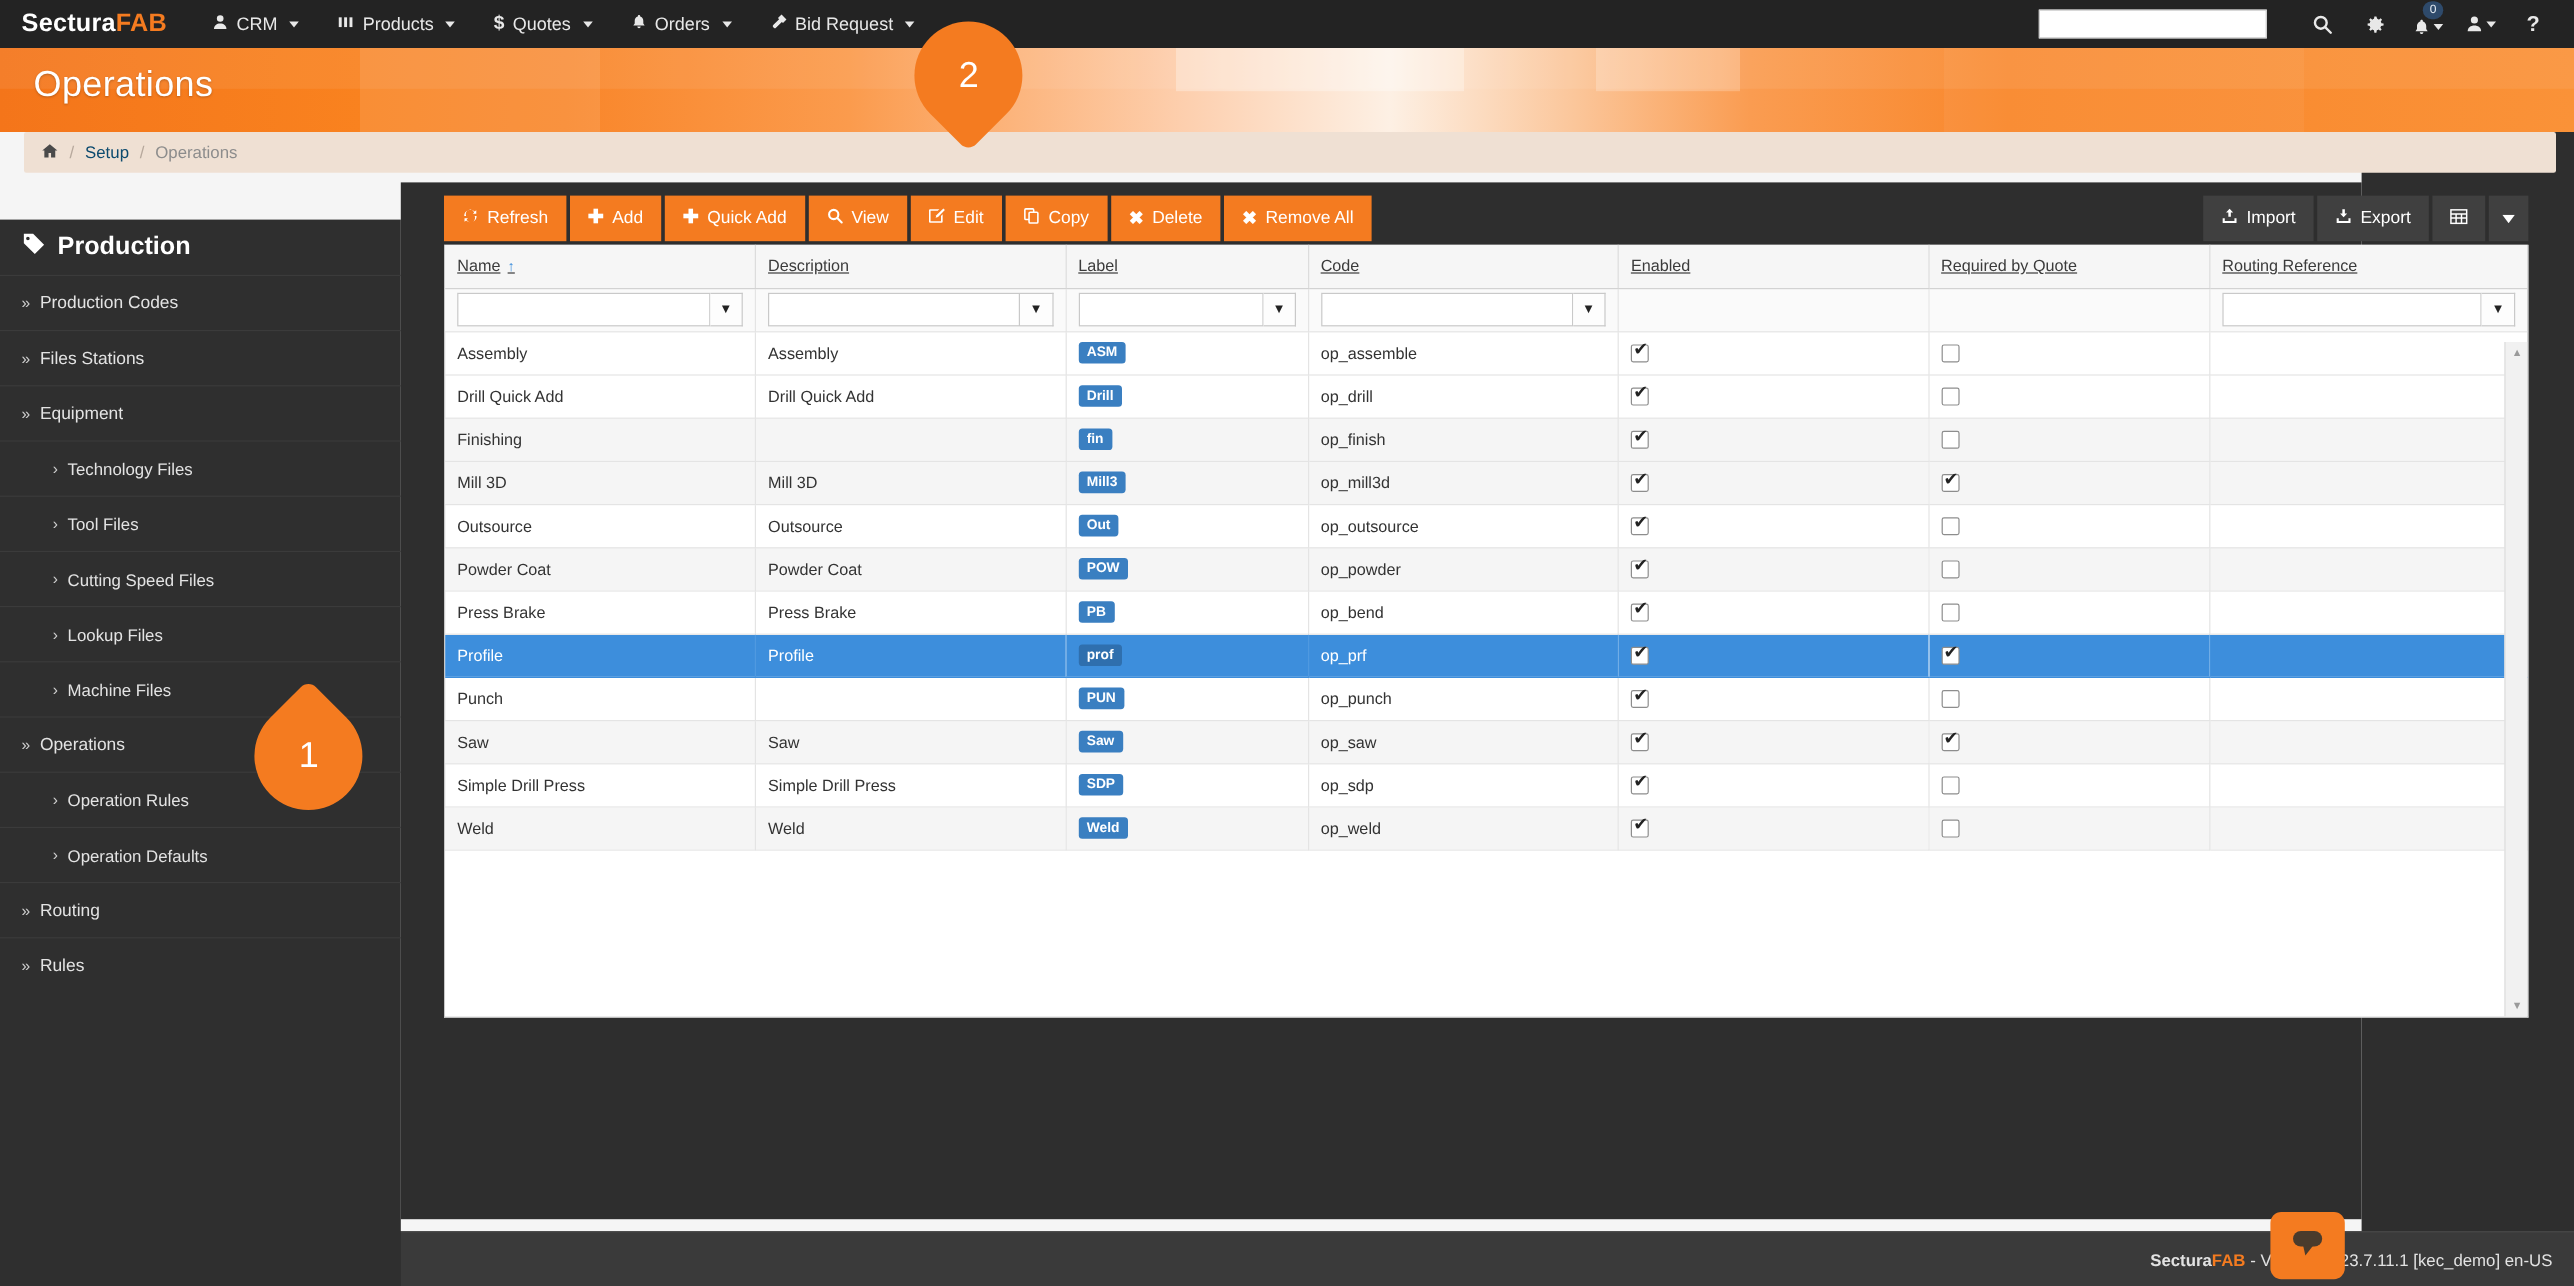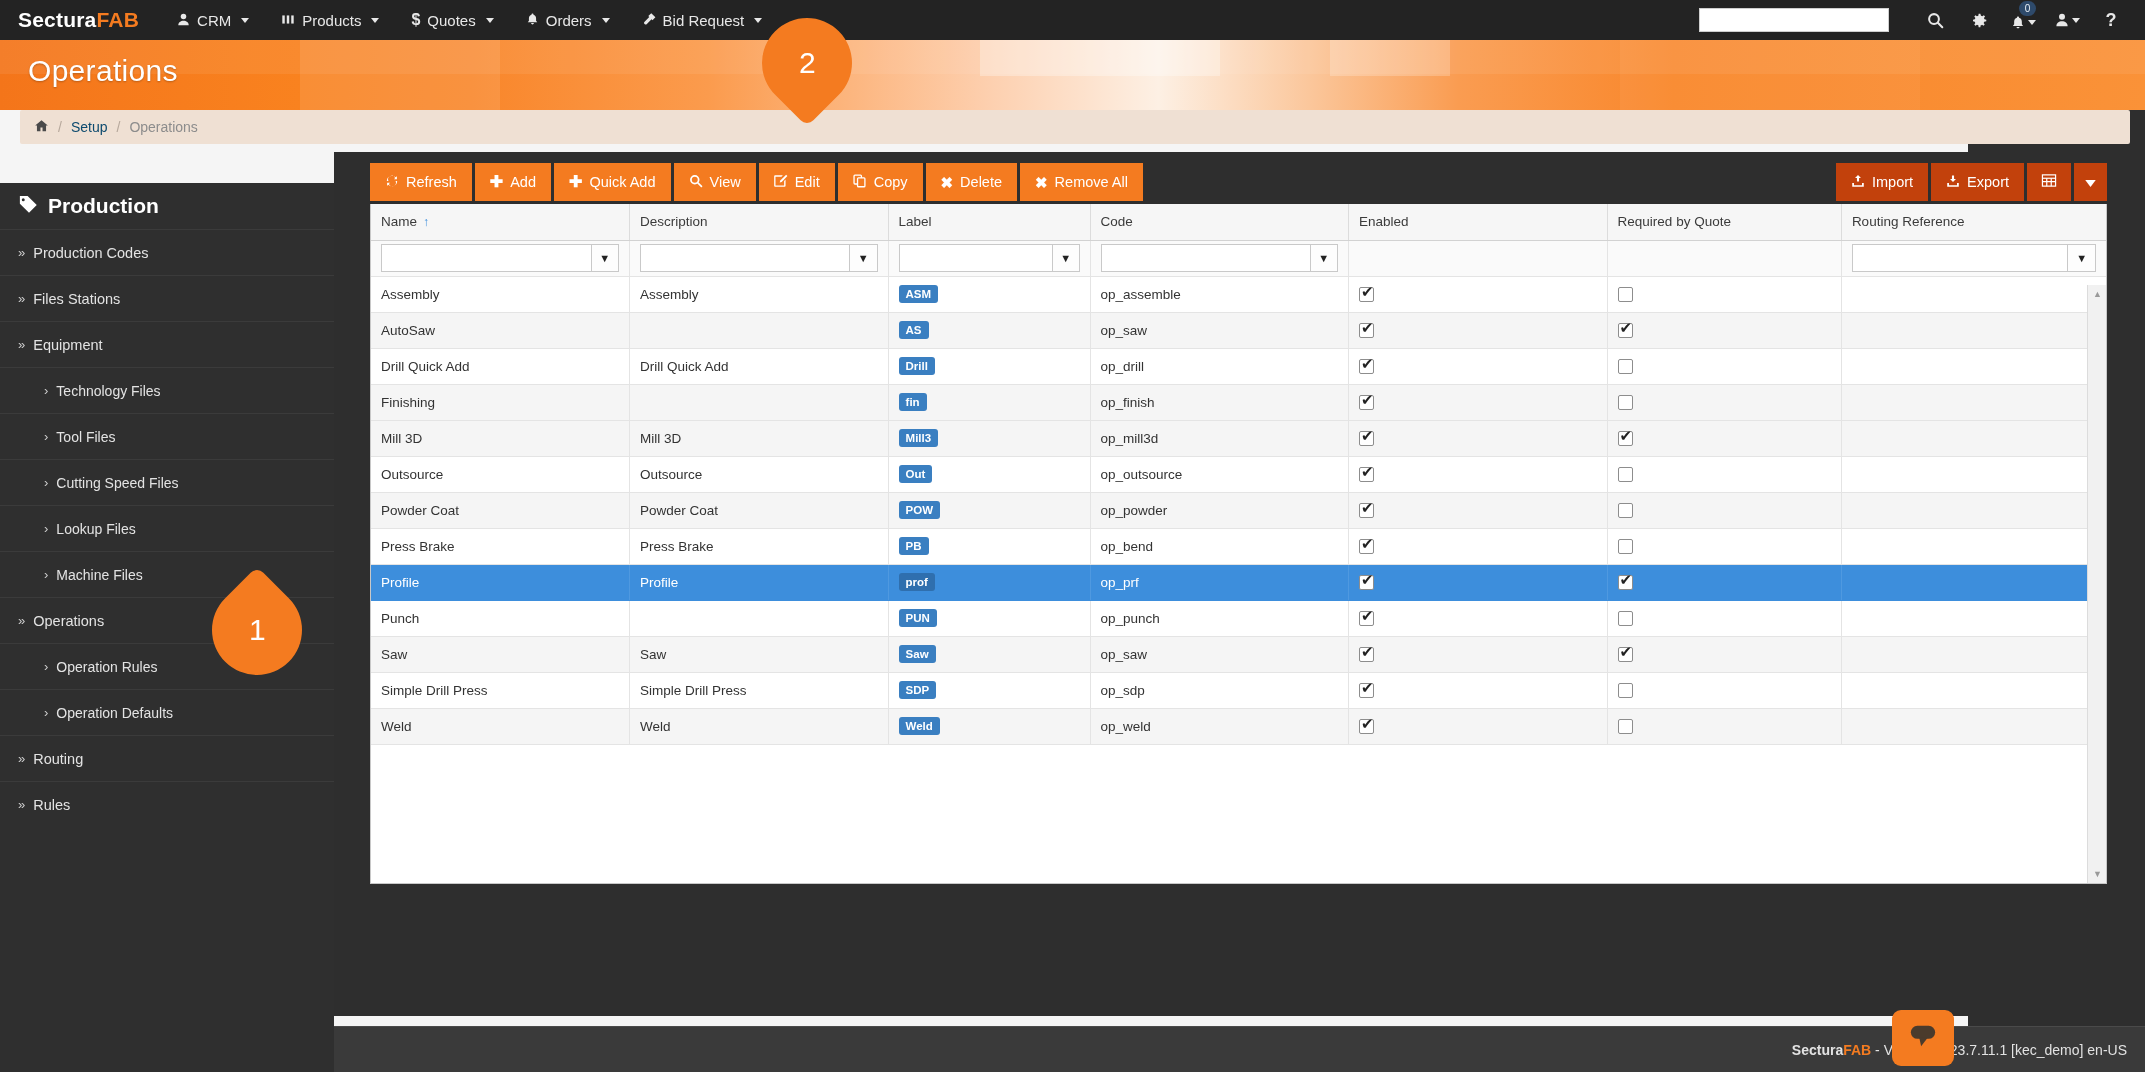--- a/index.html
+++ b/index.html
@@ -82,32 +82,32 @@
   
   .main { position: absolute; top: 152px; left: 334px; right: 0; bottom: 56px; background: #2e2e2e; }
   .panel { position: absolute; left: 36px; top: 8px; width: 1737px; }
 
   .toolbar { display: flex; align-items: center; height: 44px; gap: 3px; }
   .btn {
     height: 38px; background: #f47b20; color: #fff; border: none; font-size: 14.5px;
     padding: 0 15px; display: inline-flex; align-items: center; gap: 7px; cursor: pointer;
     font-family: "Liberation Sans", sans-serif; white-space: nowrap;
   }
-  .btn-blue { background: #c2410c; }
+  .btn-blue { background: #404040; }
   .tb-right { margin-left: auto; display: flex; gap: 3px; align-items: center; }
   .btn-icon { padding: 0 14px; }
   .btn-caret { padding: 0 11px; }
 
   
   .grid { background: #fff; border: 1px solid #c8c8c8; border-top: none; position: relative; }
   table.g { width: 100%; border-collapse: collapse; table-layout: fixed; }
   table.g th {
     background: #f6f6f6; border-right: 1px solid #dcdcdc; border-bottom: 1px solid #d2d2d2;
     text-align: left; font-size: 13.5px; font-weight: normal; color: #3b3b3b;
-    padding: 9px 10px; height: 36px; vertical-align: middle;
+    padding: 9px 10px; height: 36px; vertical-align: middle; text-decoration: underline;
   }
   table.g th .sortarrow { color: #3d8edc; margin-left: 6px; font-size: 12px; }
   .filterrow td {
     background: #fafafa; border-right: 1px solid #e2e2e2; border-bottom: 1px solid #d2d2d2;
     padding: 7px 9px; height: 44px;
   }
   .fwrap { display: flex; }
   .finput { width: 100%; height: 28px; border: 1px solid #c9c9c9; background: #fff; }
   .fbtn {
     width: 31px; height: 28px; border: 1px solid #c9c9c9; border-left: none; background: #fdfdfd;
@@ -514,29 +514,20 @@
           <tbody>
             <tr>
               <td>Assembly</td>
               <td>Assembly</td>
               <td><span class="lbl">ASM</span></td>
               <td>op_assemble</td>
               <td><span class="cbx on"></span></td>
               <td><span class="cbx"></span></td>
               <td style="border-right:none"></td>
             </tr>
-            <tr class="row-alt">
-              <td>AutoSaw</td>
-              <td></td>
-              <td><span class="lbl">AS</span></td>
-              <td>op_saw</td>
-              <td><span class="cbx on"></span></td>
-              <td><span class="cbx on"></span></td>
-              <td style="border-right:none"></td>
-            </tr>
             <tr>
               <td>Drill Quick Add</td>
               <td>Drill Quick Add</td>
               <td><span class="lbl">Drill</span></td>
               <td>op_drill</td>
               <td><span class="cbx on"></span></td>
               <td><span class="cbx"></span></td>
               <td style="border-right:none"></td>
             </tr>
             <tr class="row-alt">

